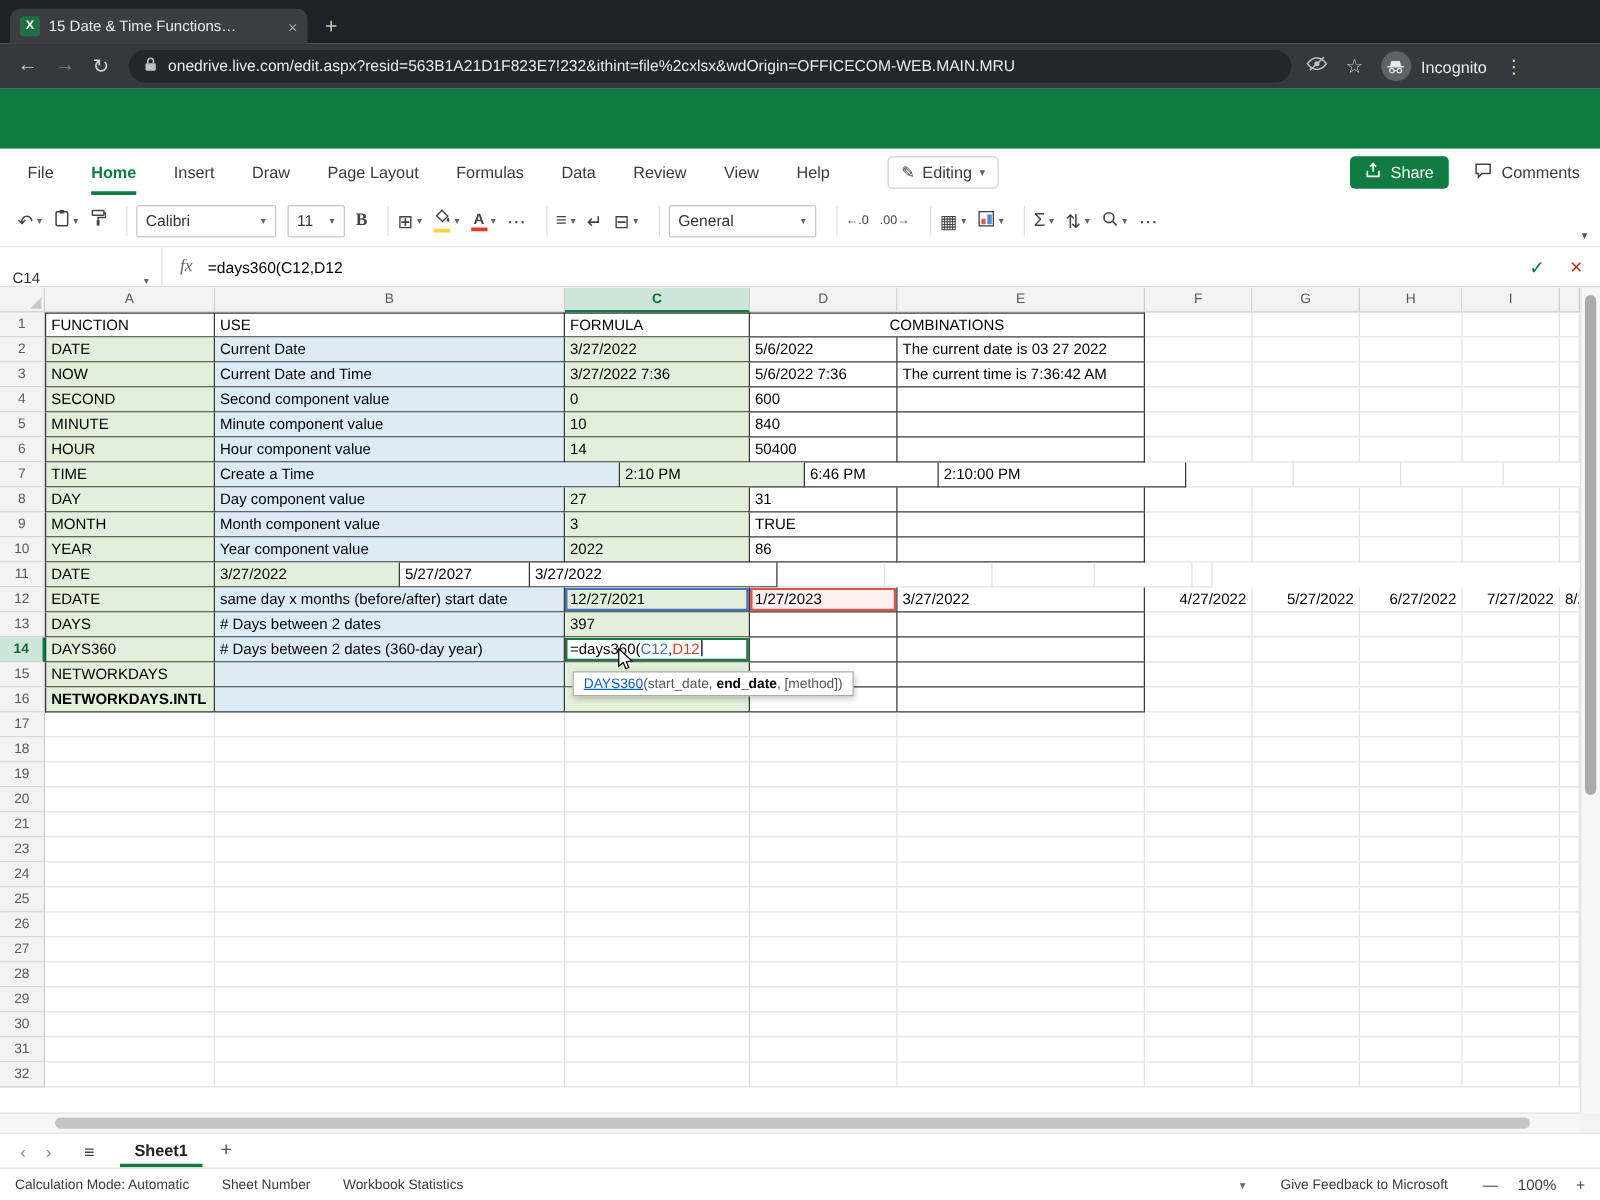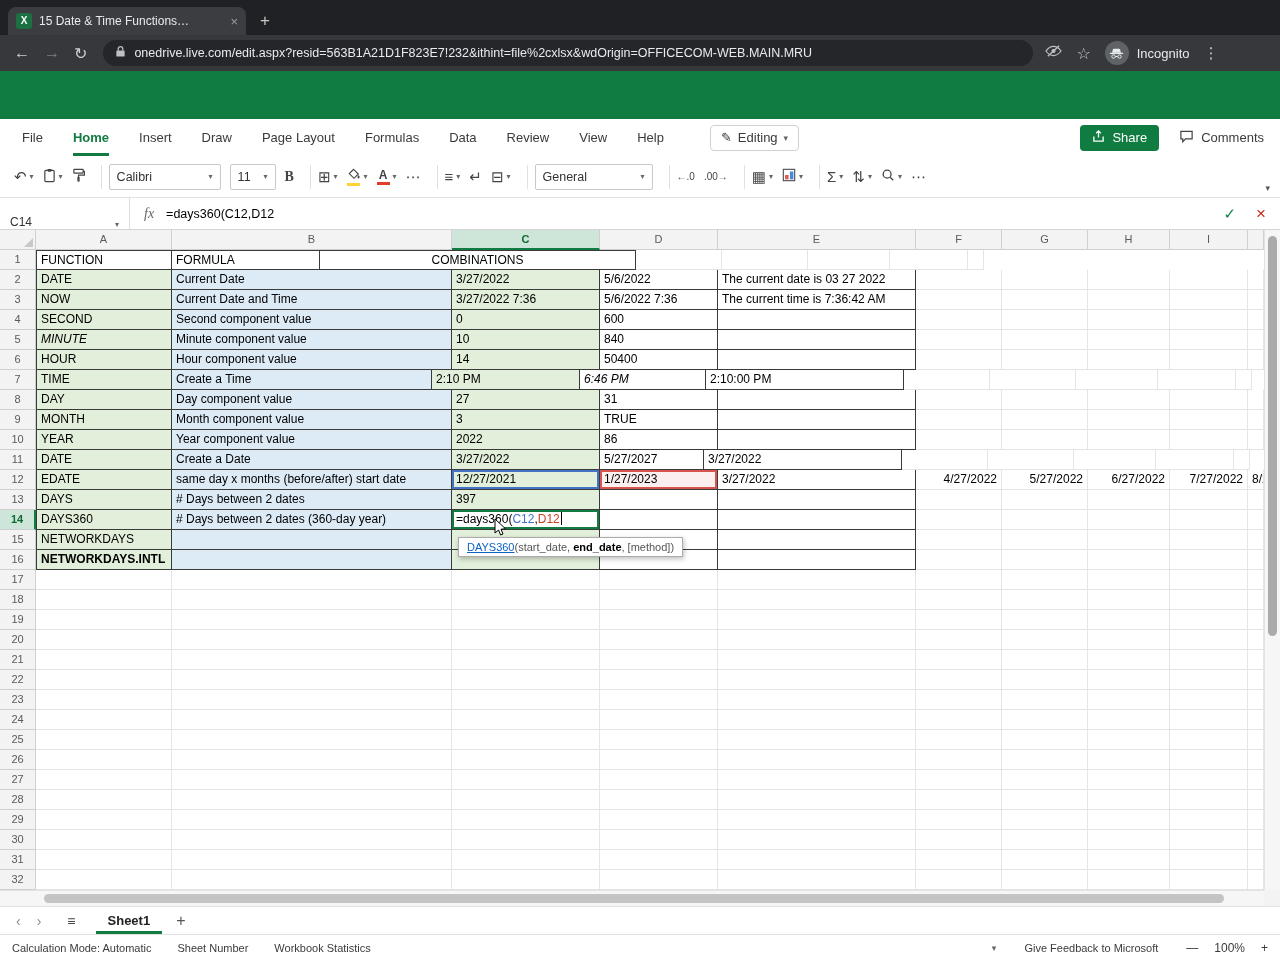--- a/index.html
+++ b/index.html
@@ -370,20 +370,21 @@
         <div class="col-hdr" style="width: 198px;">E</div>
         <div class="col-hdr" style="width: 86px;">F</div>
         <div class="col-hdr" style="width: 86px;">G</div>
         <div class="col-hdr" style="width: 82px;">H</div>
         <div class="col-hdr" style="width: 78px;">I</div>
         <div class="col-hdr" style="width: 16px;"></div>
       </div>
       <div class="grid-row">
         <div class="row-hdr">1</div>
         <div class="cell tbl tbl-top tbl-left" style="width: 136px;">FUNCTION</div>
+        <div class="cell tbl tbl-top" style="width: 280px;">USE</div>
         <div class="cell tbl tbl-top" style="width: 148px;">FORMULA</div>
         <div class="cell tbl tbl-top center" style="width: 316px;">COMBINATIONS</div>
         <div class="cell right" style="width: 86px;"></div>
         <div class="cell right" style="width: 86px;"></div>
         <div class="cell right" style="width: 82px;"></div>
         <div class="cell right" style="width: 78px;"></div>
         <div class="cell" style="width: 16px;"></div>
       </div>
       <div class="grid-row">
         <div class="row-hdr">2</div>
@@ -419,21 +420,21 @@
         <div class="cell tbl" style="width: 118px;">600</div>
         <div class="cell tbl" style="width: 198px;"></div>
         <div class="cell right" style="width: 86px;"></div>
         <div class="cell right" style="width: 86px;"></div>
         <div class="cell right" style="width: 82px;"></div>
         <div class="cell right" style="width: 78px;"></div>
         <div class="cell" style="width: 16px;"></div>
       </div>
       <div class="grid-row">
         <div class="row-hdr">5</div>
-        <div class="cell tbl tbl-left fill-green" style="width: 136px; font-style: italic;">MINUTE</div>
+        <div class="cell tbl tbl-left fill-green" style="width: 136px;">MINUTE</div>
         <div class="cell tbl fill-blue" style="width: 280px;">Minute component value</div>
         <div class="cell tbl fill-green" style="width: 148px;">10</div>
         <div class="cell tbl" style="width: 118px;">840</div>
         <div class="cell tbl" style="width: 198px;"></div>
         <div class="cell right" style="width: 86px;"></div>
         <div class="cell right" style="width: 86px;"></div>
         <div class="cell right" style="width: 82px;"></div>
         <div class="cell right" style="width: 78px;"></div>
         <div class="cell" style="width: 16px;"></div>
       </div>
@@ -446,23 +447,23 @@
         <div class="cell tbl" style="width: 198px;"></div>
         <div class="cell right" style="width: 86px;"></div>
         <div class="cell right" style="width: 86px;"></div>
         <div class="cell right" style="width: 82px;"></div>
         <div class="cell right" style="width: 78px;"></div>
         <div class="cell" style="width: 16px;"></div>
       </div>
       <div class="grid-row">
         <div class="row-hdr">7</div>
         <div class="cell tbl tbl-left fill-green" style="width: 136px;">TIME</div>
-        <div class="cell tbl fill-blue" style="width: 260px;">Create a Time</div>
+        <div class="cell tbl fill-blue" style="width: 324px;">Create a Time</div>
         <div class="cell tbl fill-green" style="width: 148px;">2:10 PM</div>
-        <div class="cell tbl" style="width: 126px; font-style: italic;">6:46 PM</div>
+        <div class="cell tbl" style="width: 107px;">6:46 PM</div>
         <div class="cell tbl" style="width: 198px;">2:10:00 PM</div>
         <div class="cell right" style="width: 86px;"></div>
         <div class="cell right" style="width: 86px;"></div>
         <div class="cell right" style="width: 82px;"></div>
         <div class="cell right" style="width: 78px;"></div>
         <div class="cell" style="width: 16px;"></div>
       </div>
       <div class="grid-row">
         <div class="row-hdr">8</div>
         <div class="cell tbl tbl-left fill-green" style="width: 136px;">DAY</div>
@@ -498,21 +499,20 @@
         <div class="cell tbl" style="width: 198px;"></div>
         <div class="cell right" style="width: 86px;"></div>
         <div class="cell right" style="width: 86px;"></div>
         <div class="cell right" style="width: 82px;"></div>
         <div class="cell right" style="width: 78px;"></div>
         <div class="cell" style="width: 16px;"></div>
       </div>
       <div class="grid-row">
         <div class="row-hdr">11</div>
         <div class="cell tbl tbl-left fill-green" style="width: 136px;">DATE</div>
-        <div class="cell tbl fill-blue" style="width: 280px;">Create a Date</div>
         <div class="cell tbl fill-green" style="width: 148px;">3/27/2022</div>
         <div class="cell tbl" style="width: 104px;">5/27/2027</div>
         <div class="cell tbl" style="width: 198px;">3/27/2022</div>
         <div class="cell right" style="width: 86px;"></div>
         <div class="cell right" style="width: 86px;"></div>
         <div class="cell right" style="width: 82px;"></div>
         <div class="cell right" style="width: 78px;"></div>
         <div class="cell" style="width: 16px;"></div>
       </div>
       <div class="grid-row">
@@ -627,33 +627,20 @@
         <div class="cell" style="width: 118px;"></div>
         <div class="cell" style="width: 198px;"></div>
         <div class="cell right" style="width: 86px;"></div>
         <div class="cell right" style="width: 86px;"></div>
         <div class="cell right" style="width: 82px;"></div>
         <div class="cell right" style="width: 78px;"></div>
         <div class="cell" style="width: 16px;"></div>
       </div>
       <div class="grid-row">
         <div class="row-hdr">21</div>
-        <div class="cell" style="width: 136px;"></div>
-        <div class="cell" style="width: 280px;"></div>
-        <div class="cell" style="width: 148px;"></div>
-        <div class="cell" style="width: 118px;"></div>
-        <div class="cell" style="width: 198px;"></div>
-        <div class="cell right" style="width: 86px;"></div>
-        <div class="cell right" style="width: 86px;"></div>
-        <div class="cell right" style="width: 82px;"></div>
-        <div class="cell right" style="width: 78px;"></div>
-        <div class="cell" style="width: 16px;"></div>
-      </div>
-      <div class="grid-row">
-        <div class="row-hdr">22</div>
         <div class="cell" style="width: 136px;"></div>
         <div class="cell" style="width: 280px;"></div>
         <div class="cell" style="width: 148px;"></div>
         <div class="cell" style="width: 118px;"></div>
         <div class="cell" style="width: 198px;"></div>
         <div class="cell right" style="width: 86px;"></div>
         <div class="cell right" style="width: 86px;"></div>
         <div class="cell right" style="width: 82px;"></div>
         <div class="cell right" style="width: 78px;"></div>
         <div class="cell" style="width: 16px;"></div>

